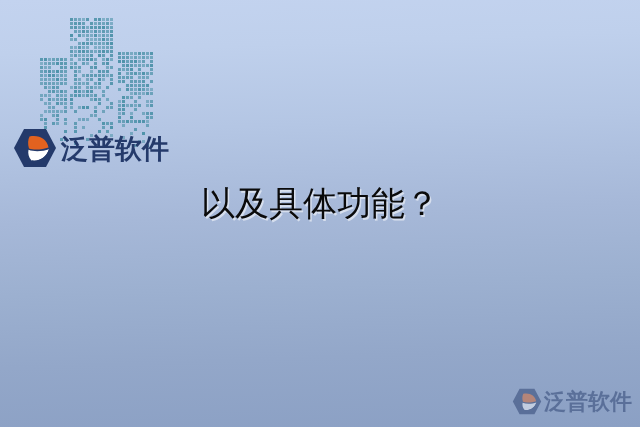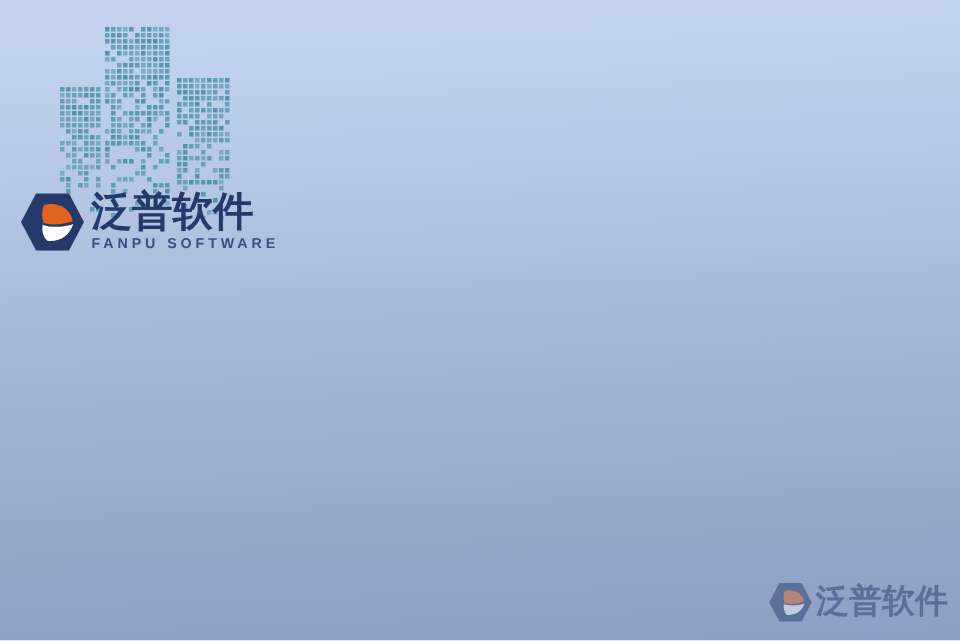--- a/index.html
+++ b/index.html
@@ -588,25 +588,25 @@
     <span class="mark">
       <svg viewBox="0 0 44 40" width="44" height="40" aria-hidden="true">
         <path d="M11 1 L33 1 L43 20 L33 39 L11 39 L1 20 Z" fill="#243a6b"></path>
         <path d="M16.5 8.5 C26 6.5 34 11 35.5 19.5 C30 21.5 21 22.5 16 20.5 C14.5 16 15 11.5 16.5 8.5 Z" fill="#e2621f"></path>
         <path d="M15.5 21.8 C21.5 24.2 30.5 23.3 36 21.3 C33.5 29 27 33.5 18.5 32.5 C15.5 29.5 14.8 25.5 15.5 21.8 Z" fill="#ffffff"></path>
         <path d="M18.8 32.6 C26.8 33.6 33.2 29.4 35.8 21.6 L40.5 21.6 C38 31.5 30.5 37.5 21 36.8 Z" fill="#243a6b"></path>
       </svg>
     </span>
     <span class="wordmark">
       <span class="cn">泛普软件</span>
-      <span class="en">FANPU SOFTWARE</span>
     </span>
   </div>
 
   <div id="headline">
+    <span class="line">以及具体功能？</span>
   </div>
 
   <div id="watermark">
     <div class="wm-row">
       <span class="wm-mark">
         <svg viewBox="0 0 44 40" width="30" height="27" aria-hidden="true">
           <path d="M11 1 L33 1 L43 20 L33 39 L11 39 L1 20 Z" fill="#1f3566"></path>
           <path d="M16.5 8.5 C26 6.5 34 11 35.5 19.5 C30 21.5 21 22.5 16 20.5 C14.5 16 15 11.5 16.5 8.5 Z" fill="#e2621f"></path>
           <path d="M15.5 21.8 C21.5 24.2 30.5 23.3 36 21.3 C33.5 29 27 33.5 18.5 32.5 C15.5 29.5 14.8 25.5 15.5 21.8 Z" fill="#ffffff"></path>
           <path d="M18.8 32.6 C26.8 33.6 33.2 29.4 35.8 21.6 L40.5 21.6 C38 31.5 30.5 37.5 21 36.8 Z" fill="#1f3566"></path>

